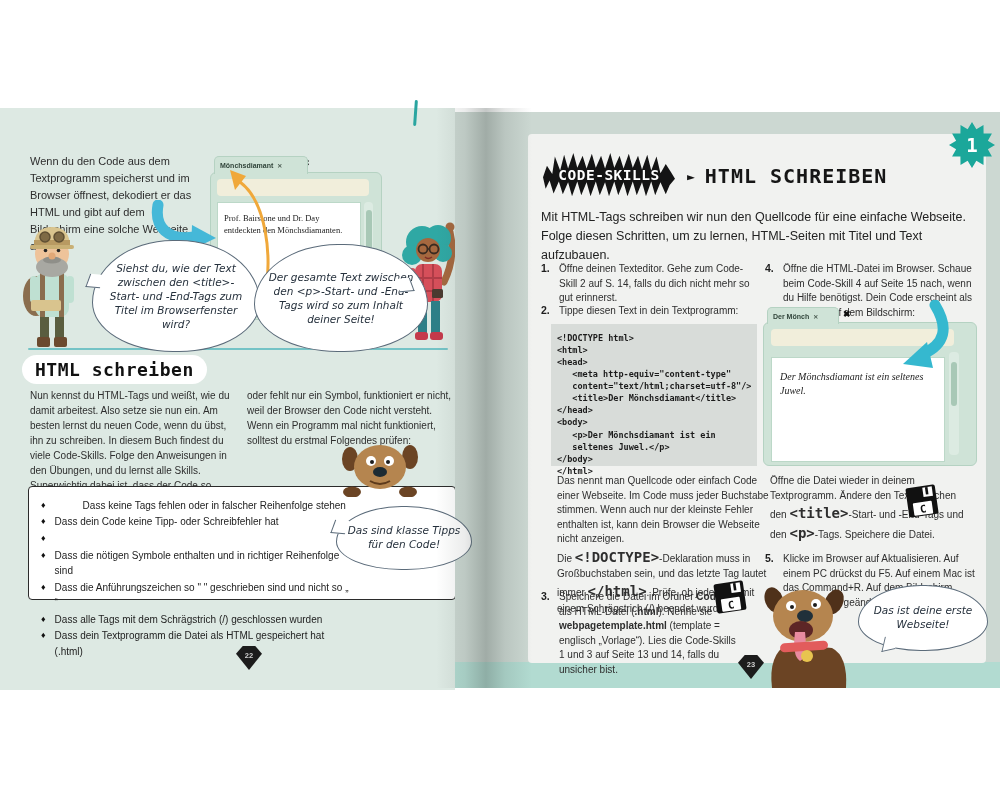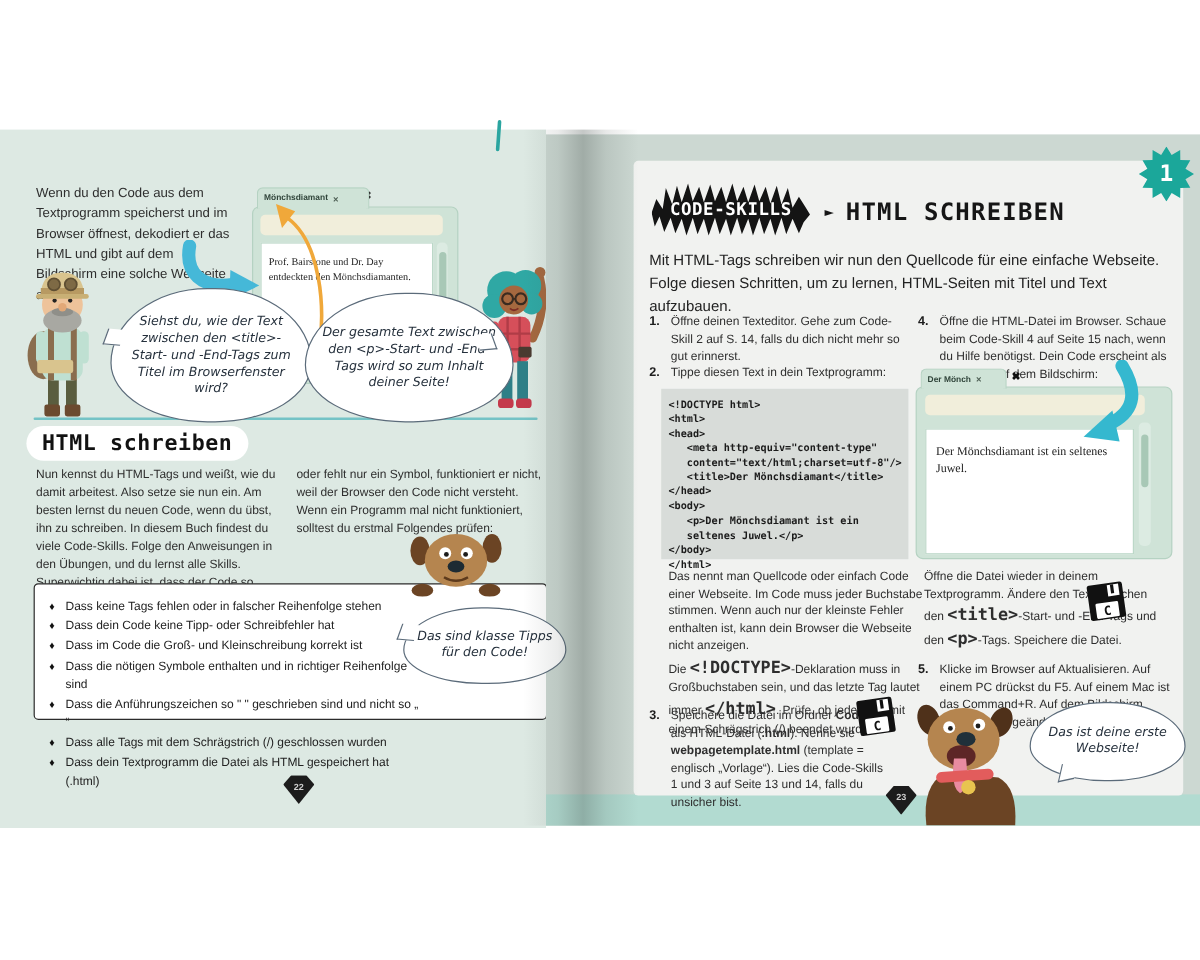--- a/index.html
+++ b/index.html
@@ -194,29 +194,28 @@
         <circle cx="50" cy="23" r="2" fill="#1c1c1c"></circle>
       <ellipse cx="42" cy="33" rx="7" ry="5" fill="#1d2b33"></ellipse>
       <path d="M32,42 Q42,48 52,42" stroke="#5d3a1c" stroke-width="2" fill="none"></path>
       <ellipse cx="14" cy="53" rx="9" ry="5.5" fill="#6b4424"></ellipse>
       <ellipse cx="70" cy="53" rx="9" ry="5.5" fill="#6b4424"></ellipse>
     </svg>
 
     <div class="checkbox-panel" style="left:28px;top:378px;width:428px;height:114px;padding:9px 12px;box-sizing:border-box;">
       <div class="chk-row">
         <span class="chk-bullet">♦</span>
-        <span style="width:300px;">Dass keine Tags fehlen oder in falscher Reihenfolge stehen</span>
+        <span style="width:300px;margin-left:28px;">Dass keine Tags fehlen oder in falscher Reihenfolge stehen</span>
       </div>
       <div class="chk-row">
         <span class="chk-bullet">♦</span>
         <span style="width:300px;">Dass dein Code keine Tipp- oder Schreibfehler hat</span>
       </div>
       <div class="chk-row">
         <span class="chk-bullet">♦</span>
-        <span style="width:300px;">Dass im Code die Groß- und Kleinschreibung korrekt ist</span>
       </div>
       <div class="chk-row">
         <span class="chk-bullet">♦</span>
         <span style="width:300px;">Dass die nötigen Symbole enthalten und in richtiger Reihenfolge sind</span>
       </div>
       <div class="chk-row">
         <span class="chk-bullet">♦</span>
         <span style="width:300px;">Dass die Anführungszeichen so " " geschrieben sind und nicht so „ “</span>
       </div>
       <div class="chk-row">
@@ -302,21 +301,21 @@
     <div class="steptext" style="left:328px;top:150px;width:198px;">Öffne die HTML-Datei im Browser. Schaue beim Code-Skill 4 auf Seite 15 nach, wenn du Hilfe benötigst. Dein Code erscheint als Webseite auf dem Bildschirm:</div>
 
     <div>
       <div class="btab" style="left:312px;top:195px;width:60px;height:16px;z-index:2;">
         <span>Der Mönch</span>
         <span class="x">✕</span>
       </div>
       <div class="abs bwinx" style="left:388px;top:197px;">✖</div>
       <div class="bframe" style="left:308px;top:210px;width:212px;height:142px;">
         <div class="baddr" style="left:7px;top:6px;width:183px;height:17px;"></div>
-        <div class="bcontent" style="left:7px;top:34px;width:172px;height:103px;">
+        <div class="bcontent" style="left:7px;top:34px;width:172px;height:103px;font-style:italic;">
           <div class="abs serif" style="left:8px;top:12px;width:158px;font-size:10px;line-height:1.4;">Der Mönchsdiamant ist ein seltenes Juwel.</div>
         </div>
         <div class="bscroll" style="left:185px;top:29px;width:10px;height:103px;">
           <div class="bthumb" style="left:2px;top:10px;width:6px;height:44px;"></div>
         </div>
       </div>
     </div>
 
     <svg class="abs" style="left:438px;top:188px;z-index:3;" width="58" height="72" viewBox="0 0 58 72">
       <path d="M42,5 C56,28 52,44 30,54" stroke="#35b8cf" stroke-width="11" fill="none" stroke-linecap="round"></path>

